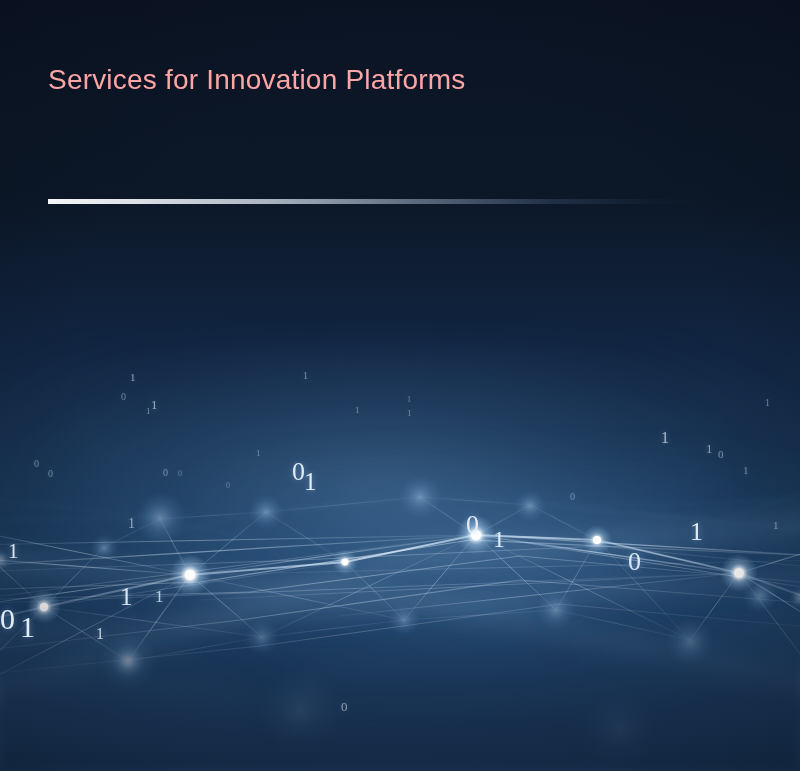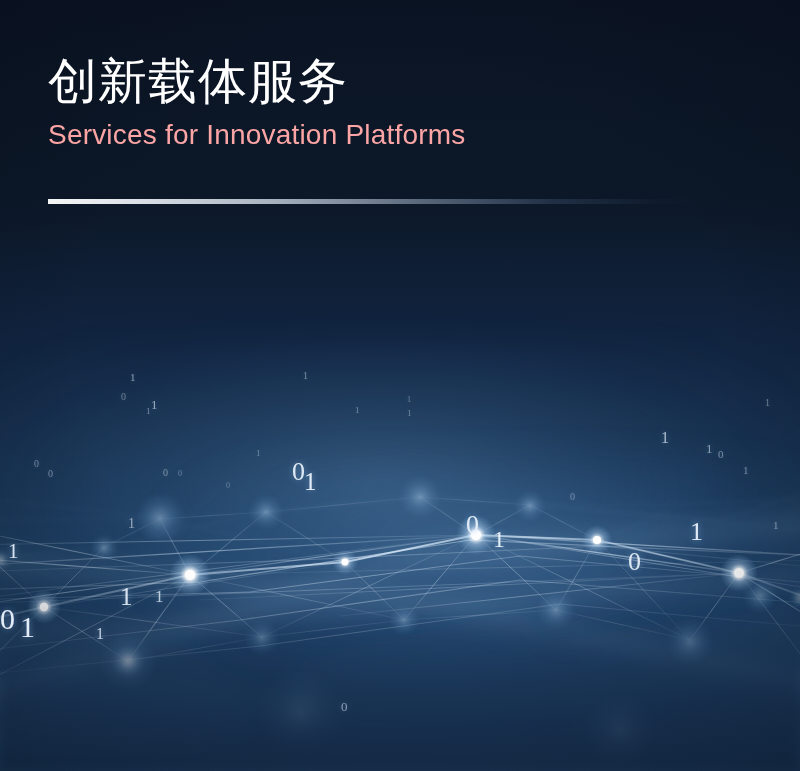--- a/index.html
+++ b/index.html
@@ -312,18 +312,17 @@
       <span class="digit" style="left: 718px; top: 449px; font-size: 11px; opacity: 0.45; text-shadow: rgba(140, 190, 240, 0.45) 0px 0px 4px;">0</span>
       <span class="digit" style="left: 743px; top: 465px; font-size: 11px; opacity: 0.42; text-shadow: rgba(140, 190, 240, 0.45) 0px 0px 4px;">1</span>
       <span class="digit" style="left: 765px; top: 398px; font-size: 10px; opacity: 0.4; text-shadow: rgba(140, 190, 240, 0.45) 0px 0px 4px;">1</span>
       <span class="digit" style="left: 570px; top: 492px; font-size: 10px; opacity: 0.38; text-shadow: rgba(140, 190, 240, 0.45) 0px 0px 4px;">0</span>
       <span class="digit" style="left: 773px; top: 520px; font-size: 11px; opacity: 0.42; text-shadow: rgba(140, 190, 240, 0.45) 0px 0px 4px;">1</span>
       <span class="digit" style="left: 341px; top: 700px; font-size: 13px; opacity: 0.55;">0</span>
       <span class="digit" style="left: 226px; top: 482px; font-size: 8px; opacity: 0.3; text-shadow: rgba(140, 190, 240, 0.45) 0px 0px 4px;">0</span>
     </div>
 
   <div class="header">
-    <div class="title-cn">创新载体服务</div>
     <div class="title-en">Services for Innovation Platforms</div>
   </div>
   <div class="divider"></div>
 
 </div>
 
 </body></html>

